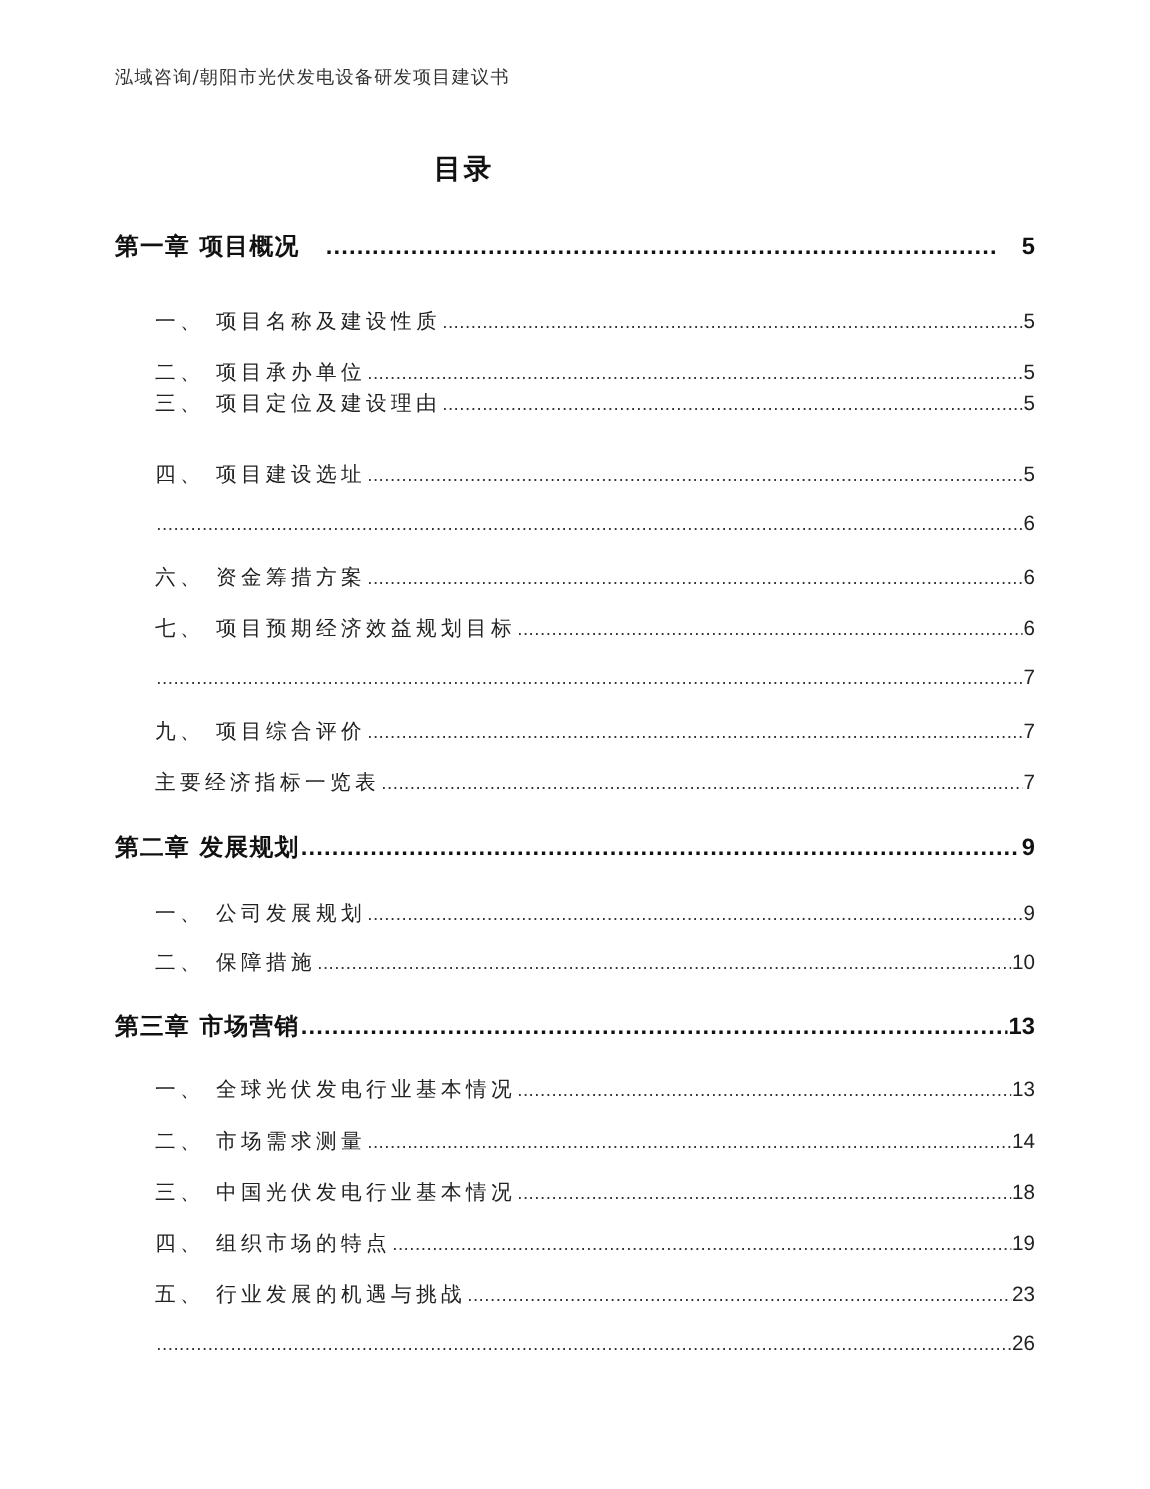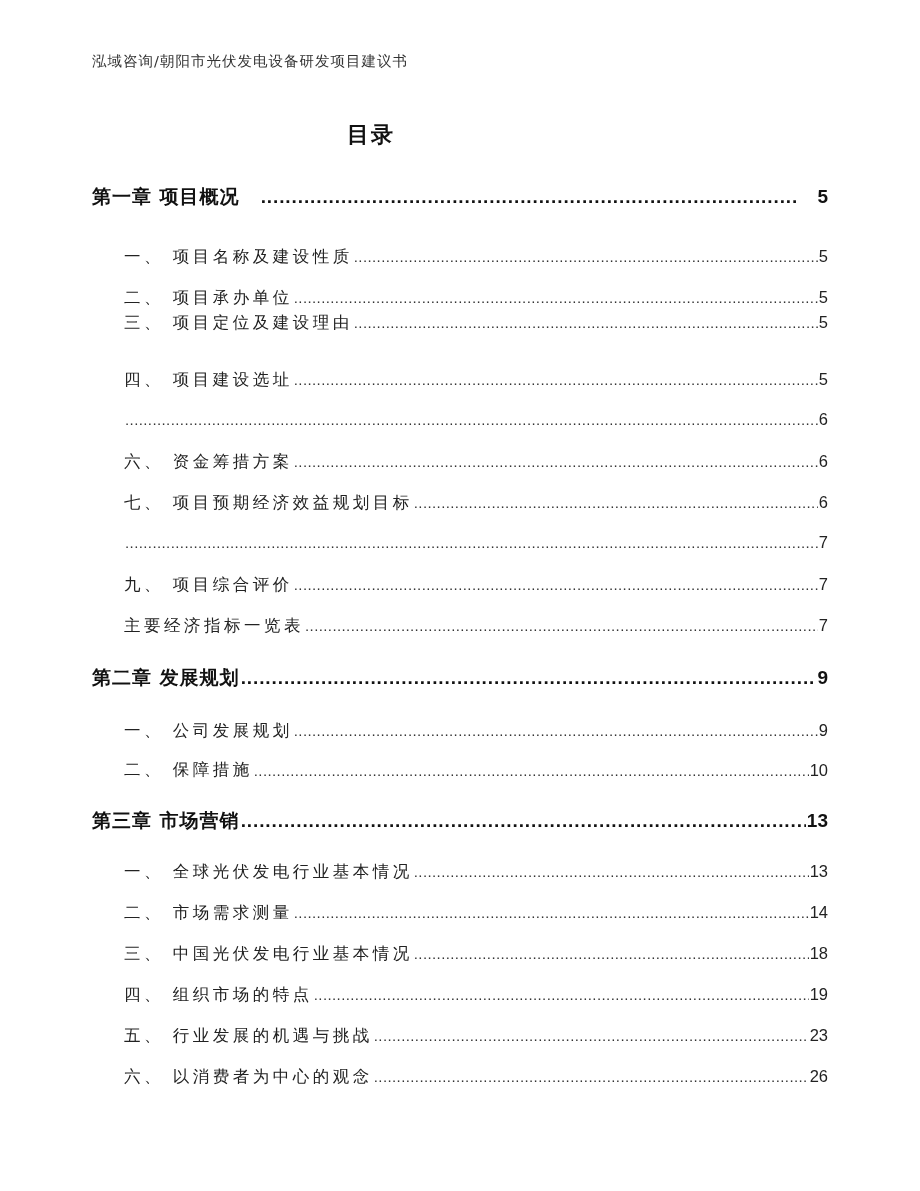--- a/index.html
+++ b/index.html
@@ -123,17 +123,16 @@
       <span class="label">四、 组织市场的特点</span>
       <span class="dots"></span>
       <span class="page">19</span>
     </div>
     <div class="toc-line section" style="top: 1025px;">
       <span class="label">五、 行业发展的机遇与挑战</span>
       <span class="dots"></span>
       <span class="page">23</span>
     </div>
     <div class="toc-line section" style="top: 1066px;">
-      <span class="label">六、 以消费者为中心的观念</span>
       <span class="dots"></span>
       <span class="page">26</span>
     </div>
   </div>
 
 </body></html>

